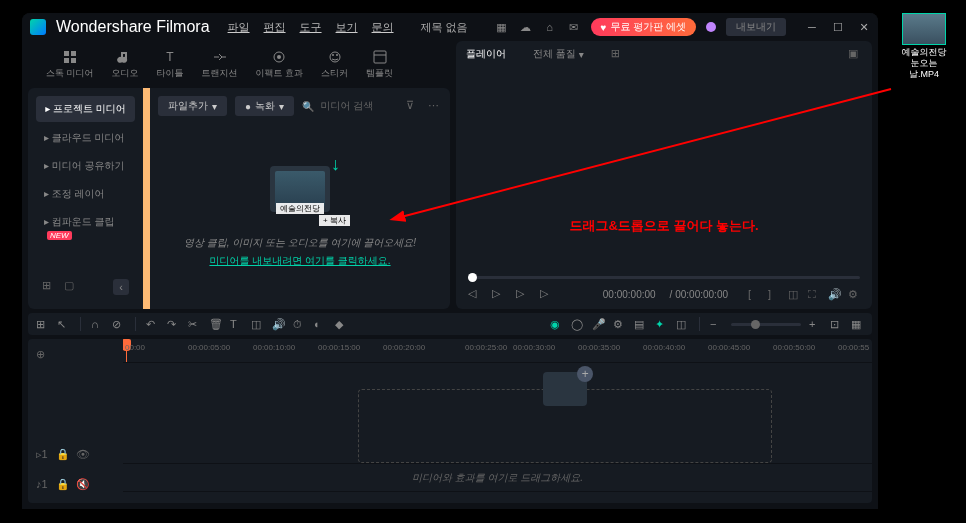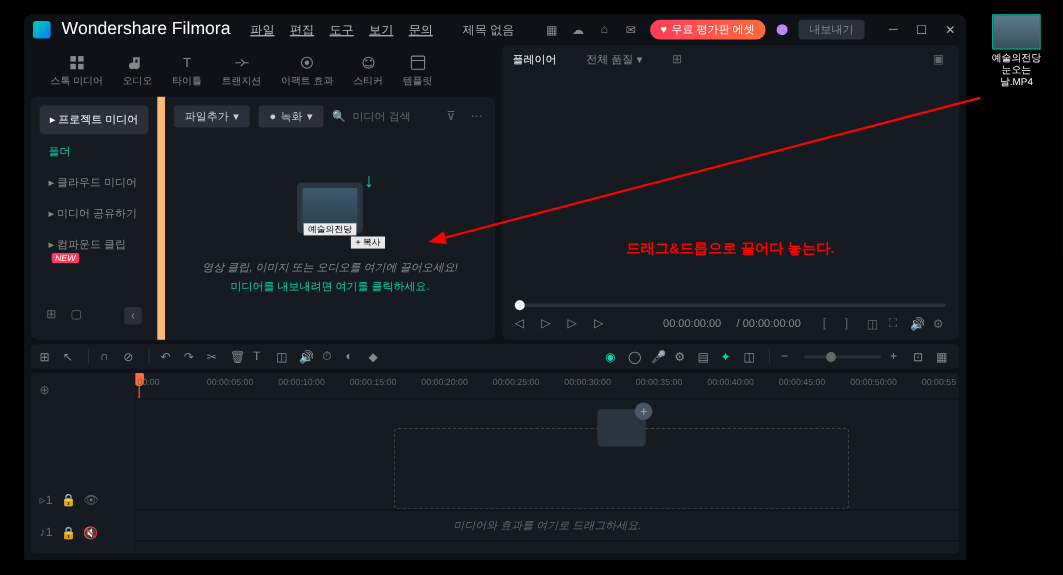--- a/index.html
+++ b/index.html
@@ -45,21 +45,21 @@
     .dropdown { background: #2a2f3a; color: #ccc; padding: 3px 10px; border-radius: 3px; font-size: 10px; display: flex; align-items: center; gap: 4px; cursor: pointer; }
     .search-box { flex: 1; display: flex; align-items: center; gap: 6px; color: #666; font-size: 10px; }
     .tb-icon { width: 14px; height: 14px; color: #666; cursor: pointer; }
     
     .drop-zone { flex: 1; display: flex; flex-direction: column; align-items: center; justify-content: center; position: relative; }
     .drop-thumb { width: 60px; height: 46px; background: #2a3540; border-radius: 4px; position: relative; display: flex; align-items: center; justify-content: center; }
     .drop-thumb-img { width: 50px; height: 36px; background: linear-gradient(180deg, #3a5a6a, #2a4050); border-radius: 2px; }
     .drop-arrow { position: absolute; top: -12px; right: -10px; color: #00d4aa; font-size: 18px; }
     .thumb-label { position: absolute; bottom: -2px; left: 50%; transform: translateX(-50%); background: rgba(255,255,255,0.9); color: #000; font-size: 8px; padding: 0 4px; white-space: nowrap; display: flex; align-items: center; gap: 2px; }
     .drop-text { color: #888; font-size: 10px; margin-top: 24px; font-style: italic; }
-    .drop-link { color: #00d4aa; font-size: 10px; margin-top: 4px; cursor: pointer; }
+    .drop-link { color: #00d4aa; font-size: 10px; text-decoration: underline; margin-top: 4px; cursor: pointer; }
     
     .right-panel { flex: 1; background: #161b22; border-radius: 6px; display: flex; flex-direction: column; }
     .preview-toolbar { display: flex; align-items: center; gap: 27px; padding: 6px 10px; }
     .preview-tab { color: #fff; font-size: 10px; }
     .quality-dd { color: #888; font-size: 10px; display: flex; align-items: center; gap: 3px; cursor: pointer; }
     .preview-area { flex: 1; position: relative; display: flex; align-items: center; justify-content: center; }
     .annotation { position: absolute; color: #ff0000; font-weight: bold; font-size: 13px; top: 150px; }
     .arrow-svg { position: absolute; top: 20px; left: -70px; pointer-events: none; }
     
     .player-controls { padding: 8px 12px; }
@@ -185,23 +185,23 @@
               <rect x="2" y="2" width="12" height="12" rx="1" fill="none" stroke="currentColor"></rect>
               <line x1="2" y1="6" x2="14" y2="6" stroke="currentColor"></line>
             </svg>
             <span class="tab-label">템플릿</span>
           </div>
       </div>
 
       <div class="left-content">
         <div class="sidebar">
           <div class="sidebar-btn">▸ <span>프로젝트 미디어</span></div>
-          <div class="sidebar-item">폴더</div>
           <div class="sidebar-item dim">▸ <span>클라우드 미디어</span></div>
           <div class="sidebar-item dim">▸ <span>미디어 공유하기</span></div>
+          <div class="sidebar-item dim">▸ <span>조정 레이어</span></div>
           <div class="sidebar-item dim">▸ <span>컴파운드 클립</span><span class="new-badge">NEW</span></div>
           <div class="sidebar-footer">
             <div class="sidebar-footer-icon">⊞</div>
             <div class="sidebar-footer-icon">▢</div>
             <div class="collapse-btn">‹</div>
           </div>
         </div>
 
         <div class="media-area">
           <div class="media-toolbar">
@@ -336,21 +336,21 @@
       </div>
 
       <div class="tl-right">
         <div class="tl-ruler">
           <div class="playhead"></div>
           <span class="ruler-label" style="left:2px">00:00</span>
           <span class="ruler-label" style="left:65px">00:00:05:00</span>
           <span class="ruler-label" style="left:130px">00:00:10:00</span>
           <span class="ruler-label" style="left:195px">00:00:15:00</span>
           <span class="ruler-label" style="left:260px">00:00:20:00</span>
-          <span class="ruler-label" style="left:325px">00:00:25:00</span>
+          <span class="ruler-label" style="left:342px">00:00:25:00</span>
           <span class="ruler-label" style="left:390px">00:00:30:00</span>
           <span class="ruler-label" style="left:455px">00:00:35:00</span>
           <span class="ruler-label" style="left:520px">00:00:40:00</span>
           <span class="ruler-label" style="left:585px">00:00:45:00</span>
           <span class="ruler-label" style="left:650px">00:00:50:00</span>
           <span class="ruler-label" style="left:715px">00:00:55</span>
         </div>
         <div class="tl-tracks">
           <div class="drop-placeholder">
             <div class="media-icon"></div>

